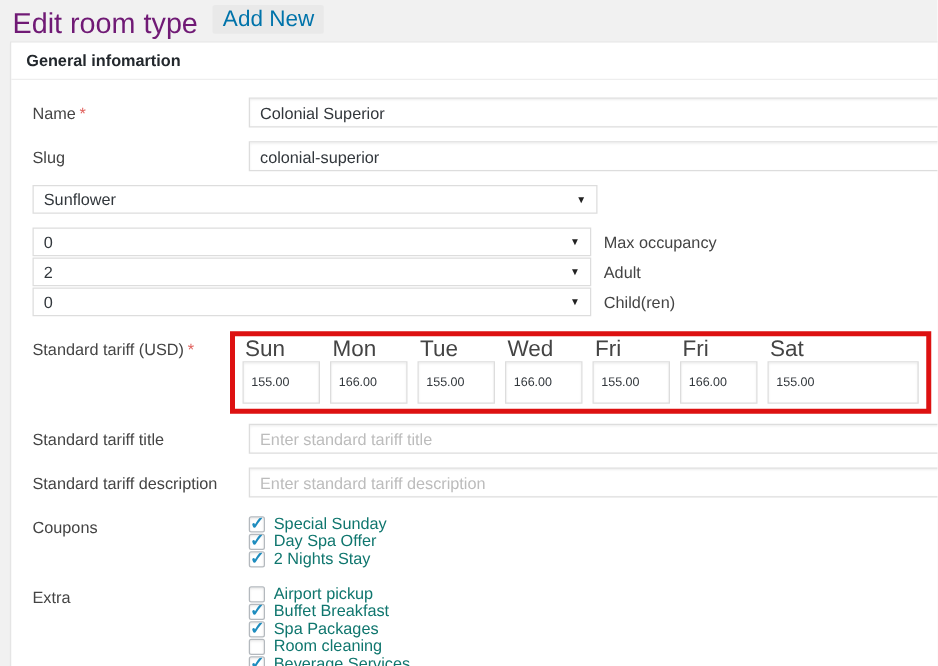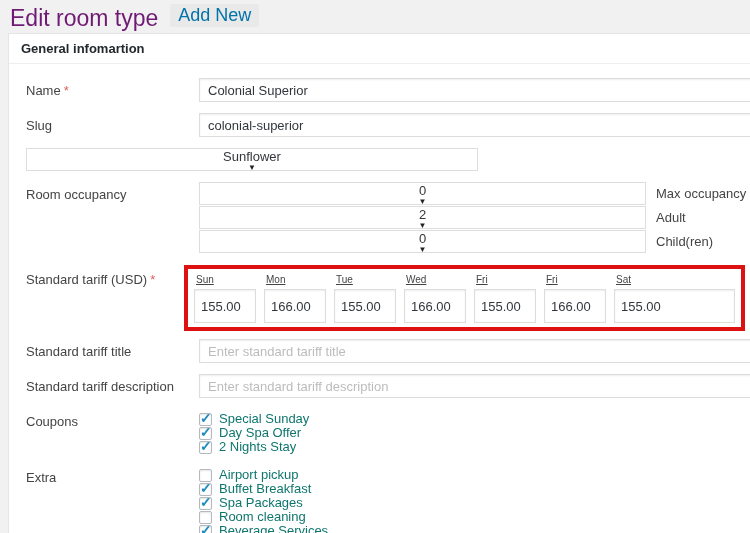--- a/index.html
+++ b/index.html
@@ -74,48 +74,47 @@
   .select {
     height: 23px;
     border: 1px solid #ddd;
     background: #fff;
     display: flex;
     align-items: center;
     justify-content: space-between;
     padding: 0 8px;
     color: #32373c;
     cursor: pointer;
-    flex-direction: column;
   }
   .select .arrow { font-size: 8px; color: #222; line-height: 8px; }
   .select-asset { width: 452px; }
   .select-occ { width: 447px; }
   .occ-line { display: flex; align-items: center; margin-bottom: 1px; }
   .occ-side-label { margin-left: 10px; color: #444; }
   .row-tariff { margin-bottom: 8px; }
   .row-tariff .form-label { padding-top: 7px; }
   .tariff-box {
     display: flex;
     gap: 8px;
     border: 4px solid #dd1111;
     margin-left: -15px;
     padding: 3px 5px 4px 6px;
     width: 561px;
     background: #fff;
   }
   .t-col { display: flex; flex-direction: column; }
-  .t-day { font-size: 10px; color: #444; line-height: 15px; margin: 0 0 2px 2px; text-decoration: underline; }
+  .t-day { font-size: 18px; color: #444; line-height: 15px; margin: 0 0 2px 2px; }
   .t-input {
     width: 62px;
     height: 21px;
     border: 1px solid #ddd;
     box-shadow: inset 0 1px 2px rgba(0,0,0,.07);
     padding: 16px 6px;
     font-family: "Liberation Sans", sans-serif;
-    font-size: 13px;
+    font-size: 10px;
     color: #32373c;
     outline: none;
   }
   .t-col:last-child .t-input { width: 121px; }
   .cb-group { padding-top: 3px; }
   .cb-line { display: flex; align-items: center; height: 14px; }
   .cb {
     width: 13px; height: 13px;
     flex: 0 0 13px;
     border: 1px solid #b4b9be;
@@ -164,21 +163,20 @@
     <div class="form-row">
       <div class="form-field">
         <div class="select select-asset">
           <span>Sunflower</span>
           <span class="arrow">▼</span>
         </div>
       </div>
     </div>
 
     <div class="form-row">
-      <div class="form-label">Room occupancy</div>
       <div class="form-field">
         <div class="occ-line">
           <div class="select select-occ">
             <span>0</span>
             <span class="arrow">▼</span>
           </div>
           <span class="occ-side-label">Max occupancy</span>
         </div>
         <div class="occ-line">
           <div class="select select-occ">

